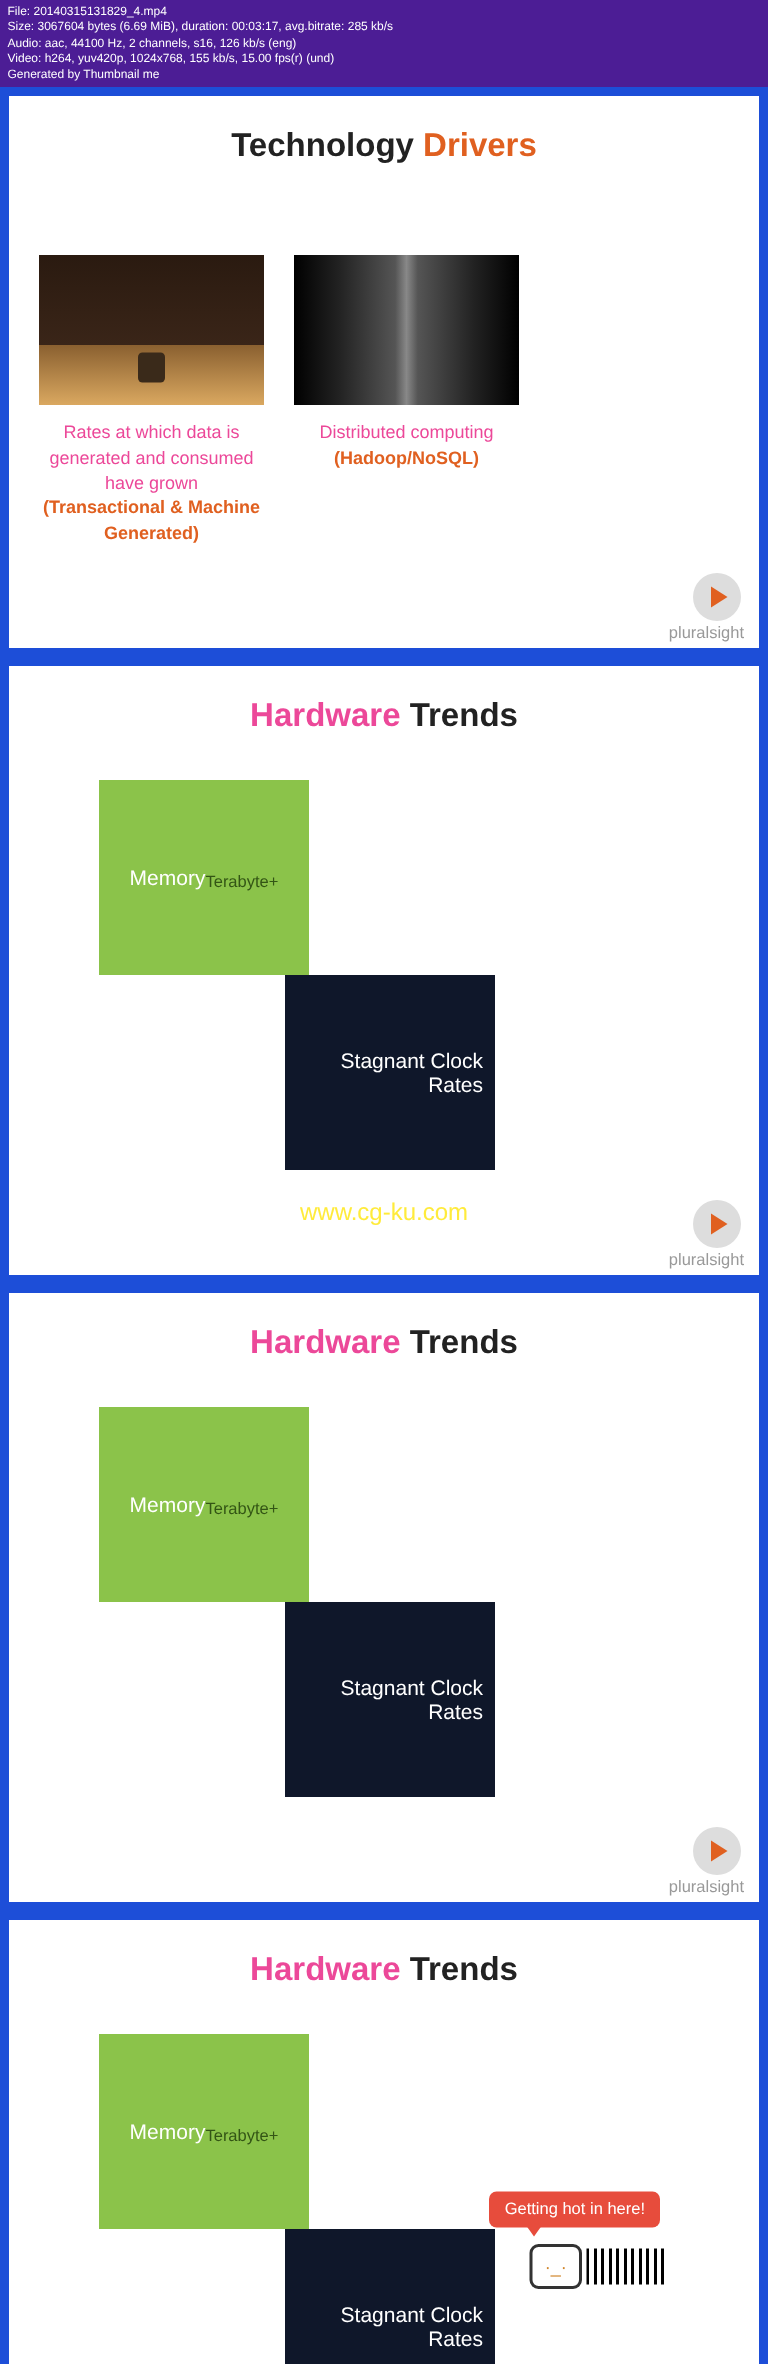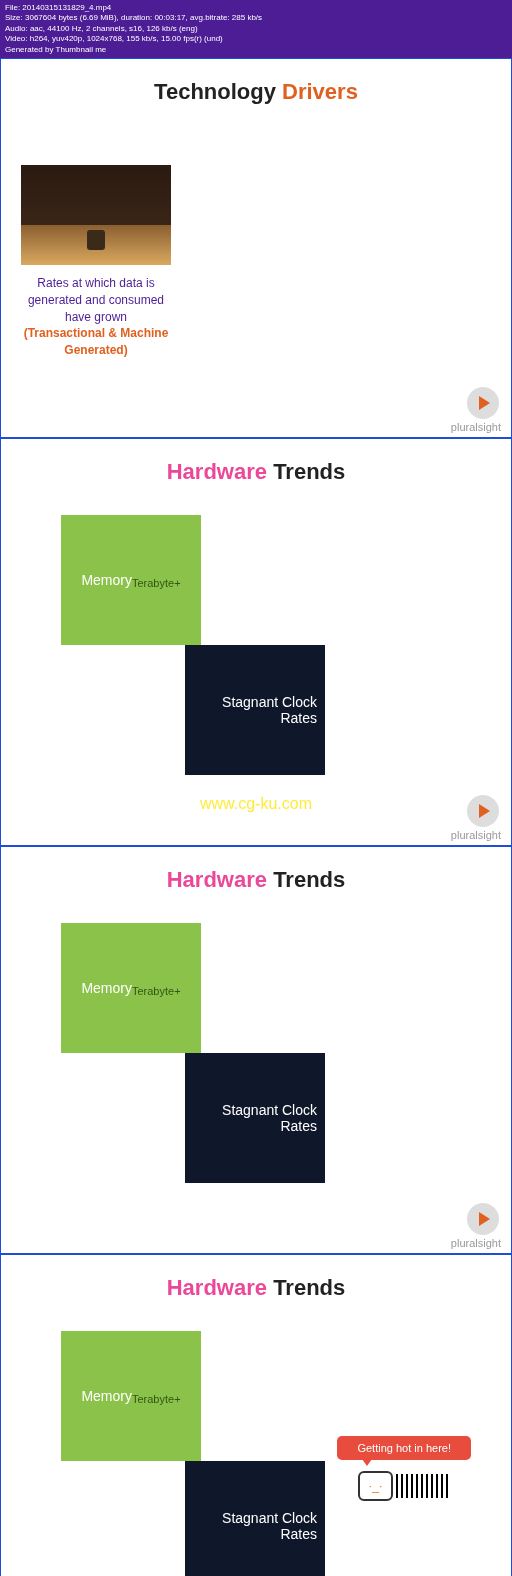--- a/index.html
+++ b/index.html
@@ -9,21 +9,21 @@
       background: #4c1d95;
       color: #fff;
       font-size: 8px;
       padding: 3px 5px;
       line-height: 1.3;
       font-family: Arial, sans-serif;
     }
     
     .slide {
       position: relative;
-      border: 1px solid #1d4ed8;
+      border: 6px solid #1d4ed8;
       background: #fff;
       min-height: 380px;
       padding: 15px 20px 50px 20px;
     }
     
     .slide-title {
       text-align: center;
       font-size: 22px;
       font-weight: bold;
       margin-top: 5px;
@@ -66,21 +66,21 @@
       background: #3a2a1a;
       border-radius: 3px;
     }
     
     .img-servers {
       background: linear-gradient(to right, #000 0%, #222 20%, #555 45%, #888 50%, #555 55%, #222 80%, #000 100%);
       position: relative;
       overflow: hidden;
     }
     
-    .caption-text { color: #4c1d95; }
+    .caption-text { color: #ec4899; }
     .caption-highlight { color: #e06020; font-weight: bold; }
     
     .play-button {
       position: absolute;
       bottom: 18px;
       right: 12px;
       width: 32px;
       height: 32px;
       border-radius: 50%;
       background: #ddd;
@@ -134,26 +134,26 @@
       position: absolute;
       left: 50%; transform: translateX(-50%);
       bottom: 32px;
       color: #ffeb3b;
       font-size: 16px;
       font-weight: normal;
     }
     
     .speech-bubble {
       position: absolute;
-      right: 20px;
+      right: 46px;
       top: 105px;
       background: #e74c3c;
       color: #fff;
       font-size: 11px;
-      padding: 6px 20px;
+      padding: 6px 10px;
       border-radius: 5px;
     }
     .speech-bubble::after {
       content: "";
       position: absolute;
       bottom: -6px; left: 25px;
       width: 0; height: 0;
       border-top: 7px solid #e74c3c;
       border-left: 5px solid transparent;
       border-right: 5px solid transparent;
@@ -200,20 +200,25 @@
 <div class="slide">
   <div class="slide-title">
     <span>Technology </span><span class="accent-orange">Drivers</span>
   </div>
   <div class="two-col">
     <div class="col">
       <div class="col-img img-library"></div>
       <div class="caption-text">Rates at which data is generated and consumed have grown</div>
       <div class="caption-highlight">(Transactional &amp; Machine Generated)</div>
     </div>
+    <div class="col">
+      <div class="col-img img-servers"></div>
+      <div class="caption-text">Distributed computing</div>
+      <div class="caption-highlight">(Hadoop/NoSQL)</div>
+    </div>
   </div>
   <div class="play-button"></div>
   <div class="brand">pluralsight</div>
 </div>
 
 <div class="slide">
   <div class="slide-title">
     <span class="accent-green">Hardware</span><span> Trends</span>
   </div>
   <div class="diag-container">

